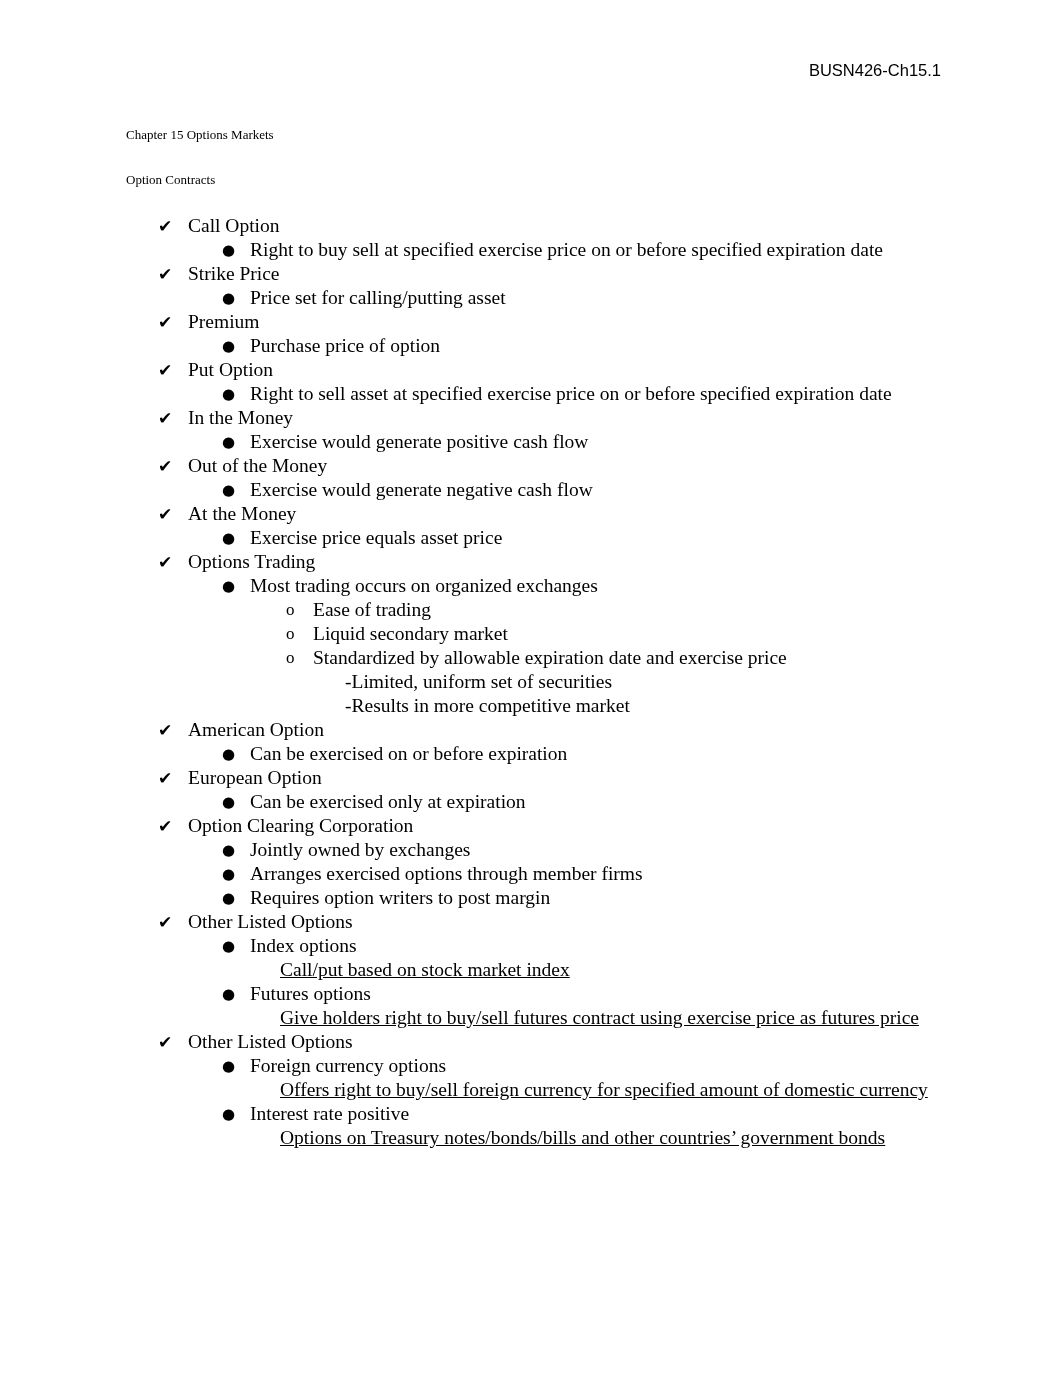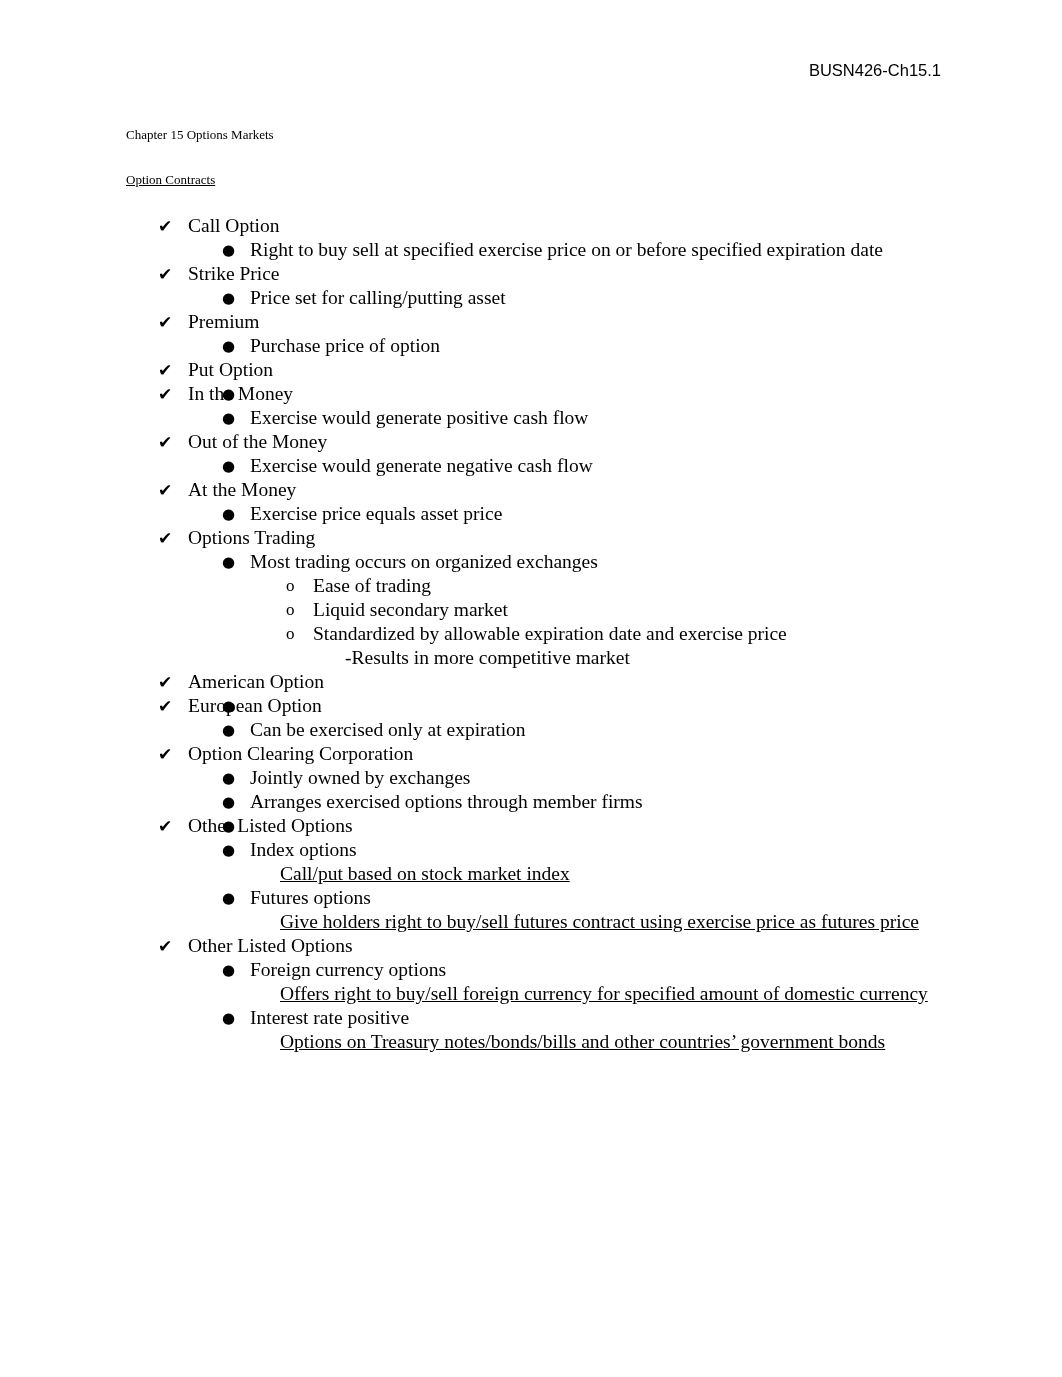--- a/index.html
+++ b/index.html
@@ -37,21 +37,21 @@
     left: 126px;
     width: 820px;
   }
 
   .para {
     font-size: 13px;
     line-height: 24px;
     margin: 0 0 21px 0;
     white-space: nowrap;
   }
-  .para.tight { margin-bottom: 22px; text-decoration: underline; }
+  .para.tight { margin-bottom: 22px; }
 
   
   .ln {
     position: relative;
     font-size: 19.5px;
     line-height: 24px;
     margin: 0;
     white-space: nowrap;
   }
 
@@ -114,41 +114,42 @@
     <p class="para tight">Option Contracts</p>
 
     <div id="outline-root">
         <div class="ln lvl1"><span class="mk">✔</span><span>Call Option</span></div>
         <div class="ln lvl2"><span class="mk">●</span><span>Right to buy sell at specified exercise price on or before specified expiration date</span></div>
         <div class="ln lvl1"><span class="mk">✔</span><span>Strike Price</span></div>
         <div class="ln lvl2"><span class="mk">●</span><span>Price set for calling/putting asset</span></div>
         <div class="ln lvl1"><span class="mk">✔</span><span>Premium</span></div>
         <div class="ln lvl2"><span class="mk">●</span><span>Purchase price of option</span></div>
         <div class="ln lvl1"><span class="mk">✔</span><span>Put Option</span></div>
-        <div class="ln lvl2"><span class="mk">●</span></div>
+        <div class="ln lvl2"><span class="mk">●</span><span>Right to sell asset at specified exercise price on or before specified expiration date</span></div>
         <div class="ln lvl1"><span class="mk">✔</span><span>In the Money</span></div>
         <div class="ln lvl2"><span class="mk">●</span><span>Exercise would generate positive cash flow</span></div>
         <div class="ln lvl1"><span class="mk">✔</span><span>Out of the Money</span></div>
         <div class="ln lvl2"><span class="mk">●</span><span>Exercise would generate negative cash flow</span></div>
         <div class="ln lvl1"><span class="mk">✔</span><span>At the Money</span></div>
         <div class="ln lvl2"><span class="mk">●</span><span>Exercise price equals asset price</span></div>
         <div class="ln lvl1"><span class="mk">✔</span><span>Options Trading</span></div>
         <div class="ln lvl2"><span class="mk">●</span><span>Most trading occurs on organized exchanges</span></div>
         <div class="ln lvl3"><span class="mk">o</span><span>Ease of trading</span></div>
         <div class="ln lvl3"><span class="mk">o</span><span>Liquid secondary market</span></div>
         <div class="ln lvl3"><span class="mk">o</span><span>Standardized by allowable expiration date and exercise price</span></div>
+        <div class="ln sub3"><span>-Limited, uniform set of securities</span></div>
         <div class="ln sub3"><span>-Results in more competitive market</span></div>
         <div class="ln lvl1"><span class="mk">✔</span><span>American Option</span></div>
-        <div class="ln lvl2"><span class="mk">●</span></div>
+        <div class="ln lvl2"><span class="mk">●</span><span>Can be exercised on or before expiration</span></div>
         <div class="ln lvl1"><span class="mk">✔</span><span>European Option</span></div>
         <div class="ln lvl2"><span class="mk">●</span><span>Can be exercised only at expiration</span></div>
         <div class="ln lvl1"><span class="mk">✔</span><span>Option Clearing Corporation</span></div>
         <div class="ln lvl2"><span class="mk">●</span><span>Jointly owned by exchanges</span></div>
         <div class="ln lvl2"><span class="mk">●</span><span>Arranges exercised options through member firms</span></div>
-        <div class="ln lvl2"><span class="mk">●</span></div>
+        <div class="ln lvl2"><span class="mk">●</span><span>Requires option writers to post margin</span></div>
         <div class="ln lvl1"><span class="mk">✔</span><span>Other Listed Options</span></div>
         <div class="ln lvl2"><span class="mk">●</span><span>Index options</span></div>
         <div class="ln sub2"><span>Call/put based on stock market index</span></div>
         <div class="ln lvl2"><span class="mk">●</span><span>Futures options</span></div>
         <div class="ln sub2"><span>Give holders right to buy/sell futures contract using exercise price as futures price</span></div>
         <div class="ln lvl1"><span class="mk">✔</span><span>Other Listed Options</span></div>
         <div class="ln lvl2"><span class="mk">●</span><span>Foreign currency options</span></div>
         <div class="ln sub2"><span>Offers right to buy/sell foreign currency for specified amount of domestic currency</span></div>
         <div class="ln lvl2"><span class="mk">●</span><span>Interest rate positive</span></div>
         <div class="ln sub2"><span>Options on Treasury notes/bonds/bills and other countries’ government bonds</span></div>

